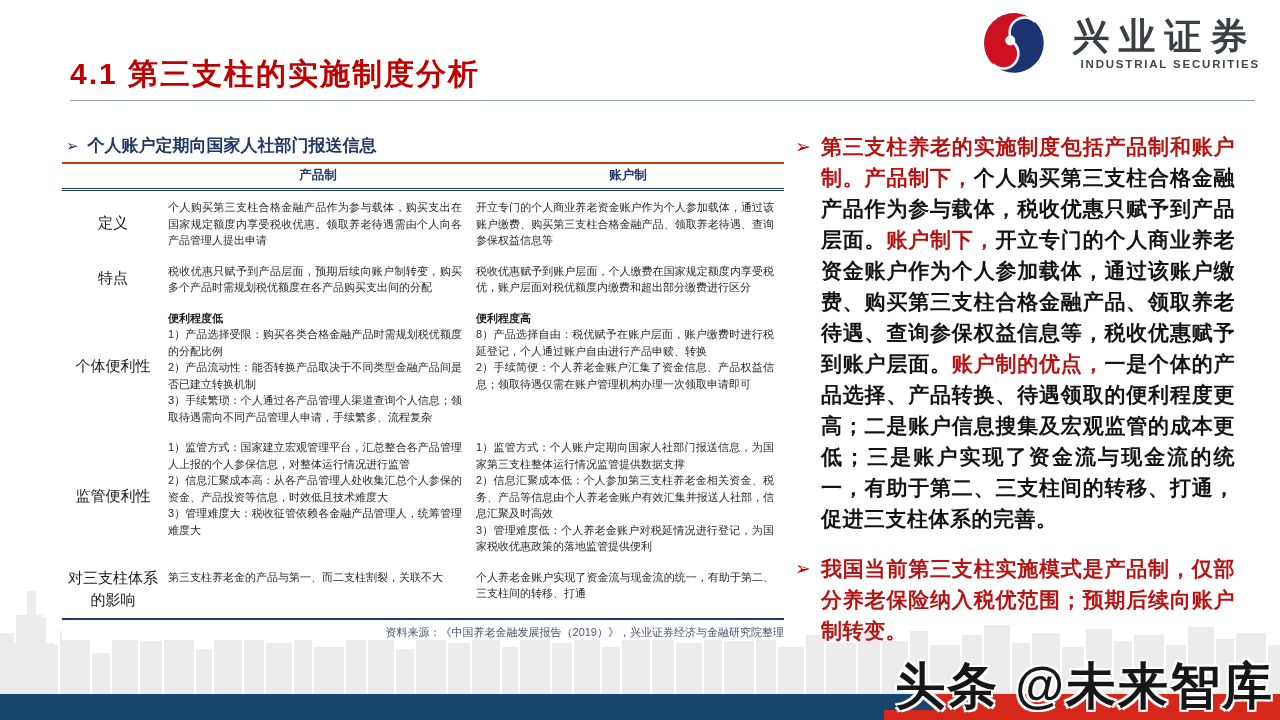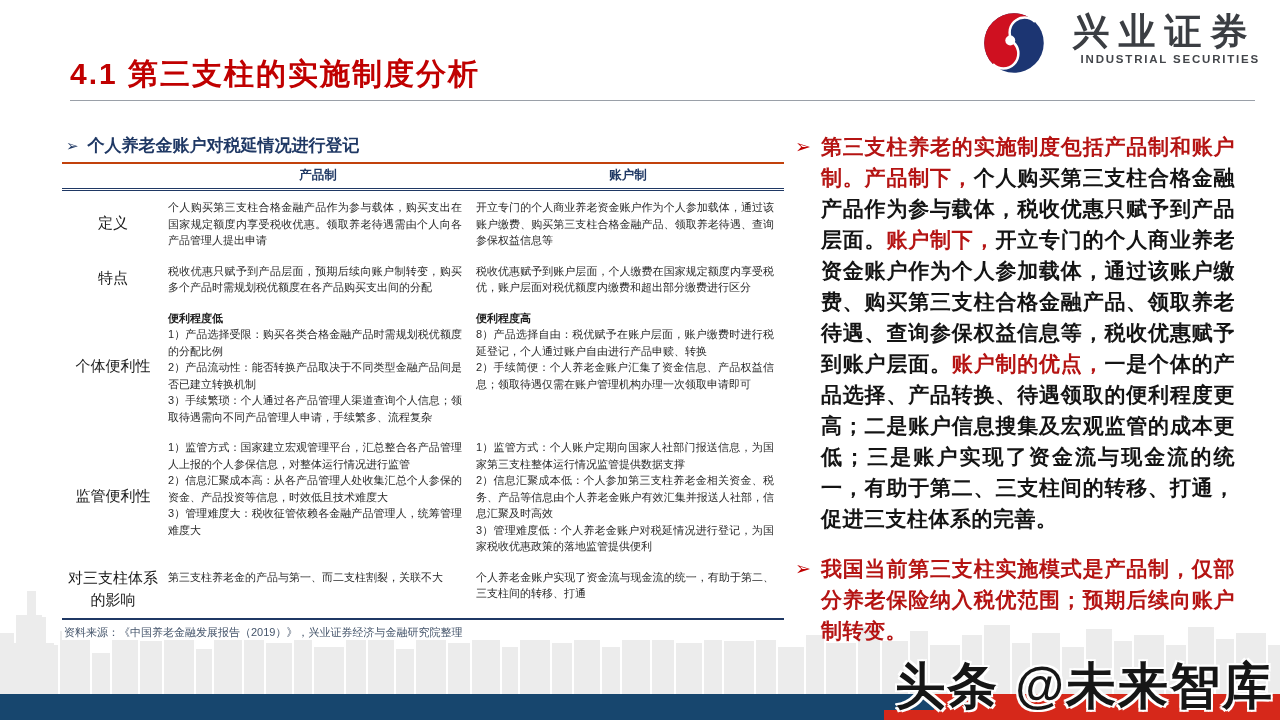--- a/index.html
+++ b/index.html
@@ -11,21 +11,21 @@
   #skyline { position:absolute; left:0; bottom:25px; width:1280px; height:140px; z-index:0; }
   .bld { position:absolute; bottom:0; background:#ececec; }
 
   
   .bar { position:absolute; z-index:3; }
   #bar-navy  { left:0;    top:694px; width:934px; height:26px; background:#17466e; }
   #bar-red-main { left:934px; top:694px; width:346px; height:26px; background:#d6281a; }
   #bar-red-step { left:884px; top:710px; width:52px;  height:10px; background:#d6281a; }
 
   
-  #logo { position:absolute; top:12px; right:20px; display:flex; align-items:flex-start; gap:28px; z-index:4; }
+  #logo { position:absolute; top:12px; right:20px; display:flex; align-items:center; gap:28px; z-index:4; }
   #logo-mark { width:62px; height:62px; }
   #logo-text { display:flex; flex-direction:column; align-items:flex-start; }
   #logo-cn { font-size:37px; font-weight:bold; color:#3b3e43; letter-spacing:9px; line-height:40px; white-space:nowrap; }
   #logo-en { font-size:11.5px; font-weight:bold; color:#43464b; letter-spacing:1.8px; margin-top:1px; white-space:nowrap;padding-left:8px; }
 
   
   #page-title { position:absolute; left:70px; top:54px; font-size:30px; font-weight:bold;
     color:#c00000; letter-spacing:2px; z-index:2; white-space:nowrap; }
   #title-rule { position:absolute; left:70px; top:100px; width:1185px; height:1px; background:#9aa0a8; z-index:2; }
 
@@ -37,21 +37,21 @@
   #table-wrap { position:absolute; left:62px; top:162px; width:722px; background:#fff; z-index:2; }
   table { border-collapse:collapse; width:722px; table-layout:fixed; background:#fff; }
   col.c-label { width:102px; } col.c-prod { width:308px; } col.c-acct { width:312px; }
   thead th { border-top:2px solid #c2410c; border-bottom:3px double #1f3864;
     font-size:12.5px; font-weight:bold; color:#1f3864; padding:3px 0 4px; text-align:center; }
   tbody { border-bottom:2px solid #1f3864; }
   td { vertical-align:top; font-size:11px; line-height:1.5; color:#2a2a2a; padding:8px 10px 6px 4px; }
   td.row-label { text-align:center; vertical-align:middle; font-size:15px; color:#1a1a1a; padding:6px 2px; }
   .cell-head { font-weight:bold; color:#1a1a1a; }
   .cell-line { text-align:justify; }
-  #source-note { margin-top:5px; font-size:11px; color:#44546a; padding-left:2px; white-space:nowrap; }
+  #source-note { margin-top:5px; font-size:11px; color:#44546a; padding-left:2px; white-space:nowrap;text-align:right; }
 
   
   #right-panel { position:absolute; left:795px; top:131px; width:440px; z-index:2; }
   .bullet-para { display:flex; margin-bottom:19px; }
   .bullet-marker { flex:0 0 26px; color:#c00000; font-size:19px; line-height:31px; font-weight:bold; }
   .para-text { font-size:21px; font-weight:bold; line-height:31px; text-align:justify; letter-spacing:0.5px; }
   .para-text .red { color:#b51413; }
   .para-text .black { color:#141414; }
 
   
@@ -136,21 +136,21 @@
     <div id="logo-text">
       <span id="logo-cn">兴业证券</span>
       <span id="logo-en">INDUSTRIAL SECURITIES</span>
     </div>
   </div>
 
   <div id="page-title">4.1 第三支柱的实施制度分析</div>
   <div id="title-rule"></div>
 
   <div id="section-heading">
-    <span class="bullet">➢</span><span>个人养老金账户对税延情况进行登记</span>
+    <span class="bullet">➢</span><span>个人账户定期向国家人社部门报送信息</span>
   </div>
 
   <div id="table-wrap">
     <table>
       <colgroup>
           <col class="c-label">
           <col class="c-prod">
           <col class="c-acct">
         </colgroup>
       <thead>

